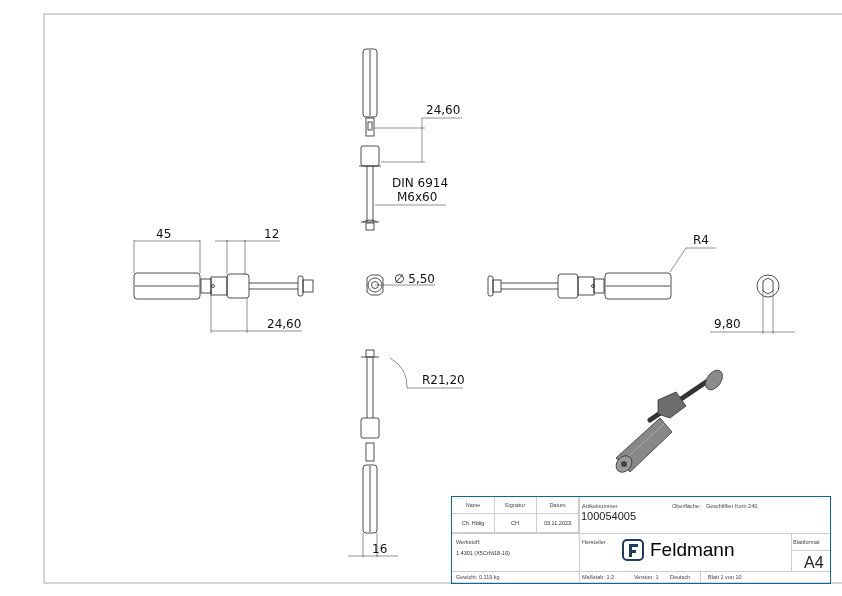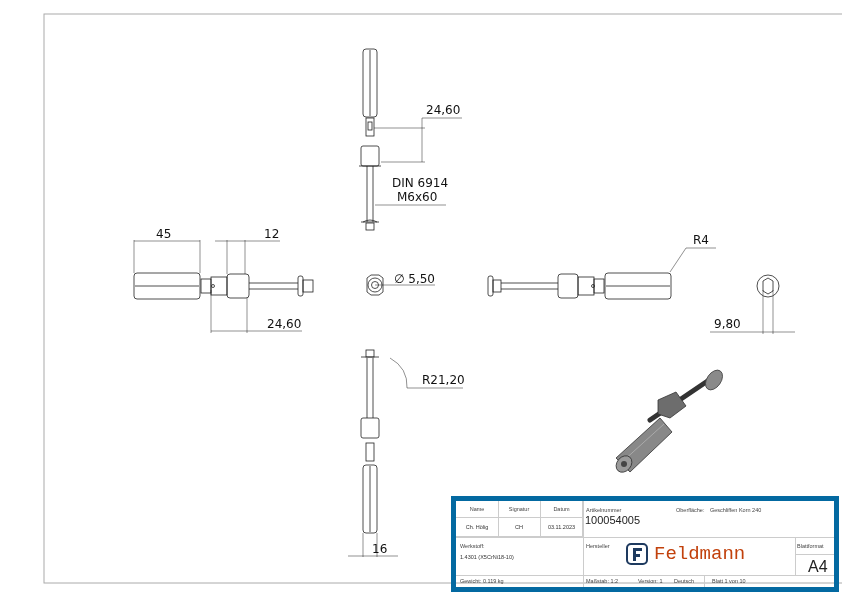--- a/index.html
+++ b/index.html
@@ -1,20 +1,20 @@
 <!DOCTYPE html>
 <html><head>
 <meta charset="utf-8">
 <style>
   html,body{margin:0;padding:0;background:#fff;}
   body{width:842px;height:596px;position:relative;overflow:hidden;font-family:"DejaVu Sans",sans-serif;}
   .sheet{position:absolute;left:0;top:0;width:751px;height:596px;margin-left:30px;}
   svg text{font-family:"DejaVu Sans",sans-serif;fill:#111;}
   .dim{font-size:12px;}
-  .tb{position:absolute;left:451px;top:496px;width:378px;height:86px;border:5px solid #0369a1;font-family:"Liberation Sans",sans-serif;color:#333;}
+  .tb{position:absolute;left:451px;top:496px;width:378px;height:86px;border:1px solid #0369a1;font-family:"Liberation Sans",sans-serif;color:#333;}
   .tb div{position:absolute;box-sizing:border-box;}
   .lbl{font-size:5.5px;color:#444;}
   .val{font-size:5.5px;color:#333;}
   .big{font-size:11px;color:#222;}
   .c{border-color:#ccc;border-style:solid;border-width:0;}
 </style>
 </head>
 <body>
 
 <div class="sheet">
@@ -153,21 +153,21 @@
 
   <div class="c" style="left:0;top:36px;width:378px;height:1px;border-top-width:1px;"></div>
   <div class="lbl" style="left:4px;top:42px;">Werkstoff:</div>
   <div class="val" style="left:4px;top:53px;">1.4301 (X5CrNi18-10)</div>
   <div class="lbl" style="left:130px;top:42px;">Hersteller</div>
   <div style="left:170px;top:42px;width:22px;height:22px;border:2.5px solid #1e3a5f;border-radius:5px;">
     <div style="left:5px;top:3px;width:3px;height:13px;background:#1e3a5f;"></div>
     <div style="left:5px;top:3px;width:9px;height:3px;background:#1e3a5f;"></div>
     <div style="left:5px;top:9px;width:7px;height:2.5px;background:#1e3a5f;"></div>
   </div>
-  <div style="left:198px;top:42px;font-size:19px;color:#c2410c;font-family:Liberation Mono, monospace;">Feldmann</div>
+  <div style="left:198px;top:42px;font-size:19px;color:#000000;font-family:Liberation Sans, sans-serif;">Feldmann</div>
   <div class="c" style="left:339px;top:36px;width:1px;height:38px;border-left-width:1px;"></div>
   <div class="lbl" style="left:341px;top:42px;">Blattformat</div>
   <div class="c" style="left:339px;top:53px;width:39px;height:1px;border-top-width:1px;"></div>
   <div style="left:352px;top:57px;font-size:16px;color:#222;">A4</div>
 
   <div class="c" style="left:127px;top:0;width:1px;height:86px;border-left-width:1px;"></div>
   <div class="c" style="left:0;top:74px;width:378px;height:1px;border-top-width:1px;"></div>
   <div class="lbl" style="left:4px;top:77px;">Gewicht: 0.119 kg</div>
   <div class="lbl" style="left:130px;top:77px;">Maßstab: 1:2</div>
   <div class="lbl" style="left:182px;top:77px;">Version: 1</div>

